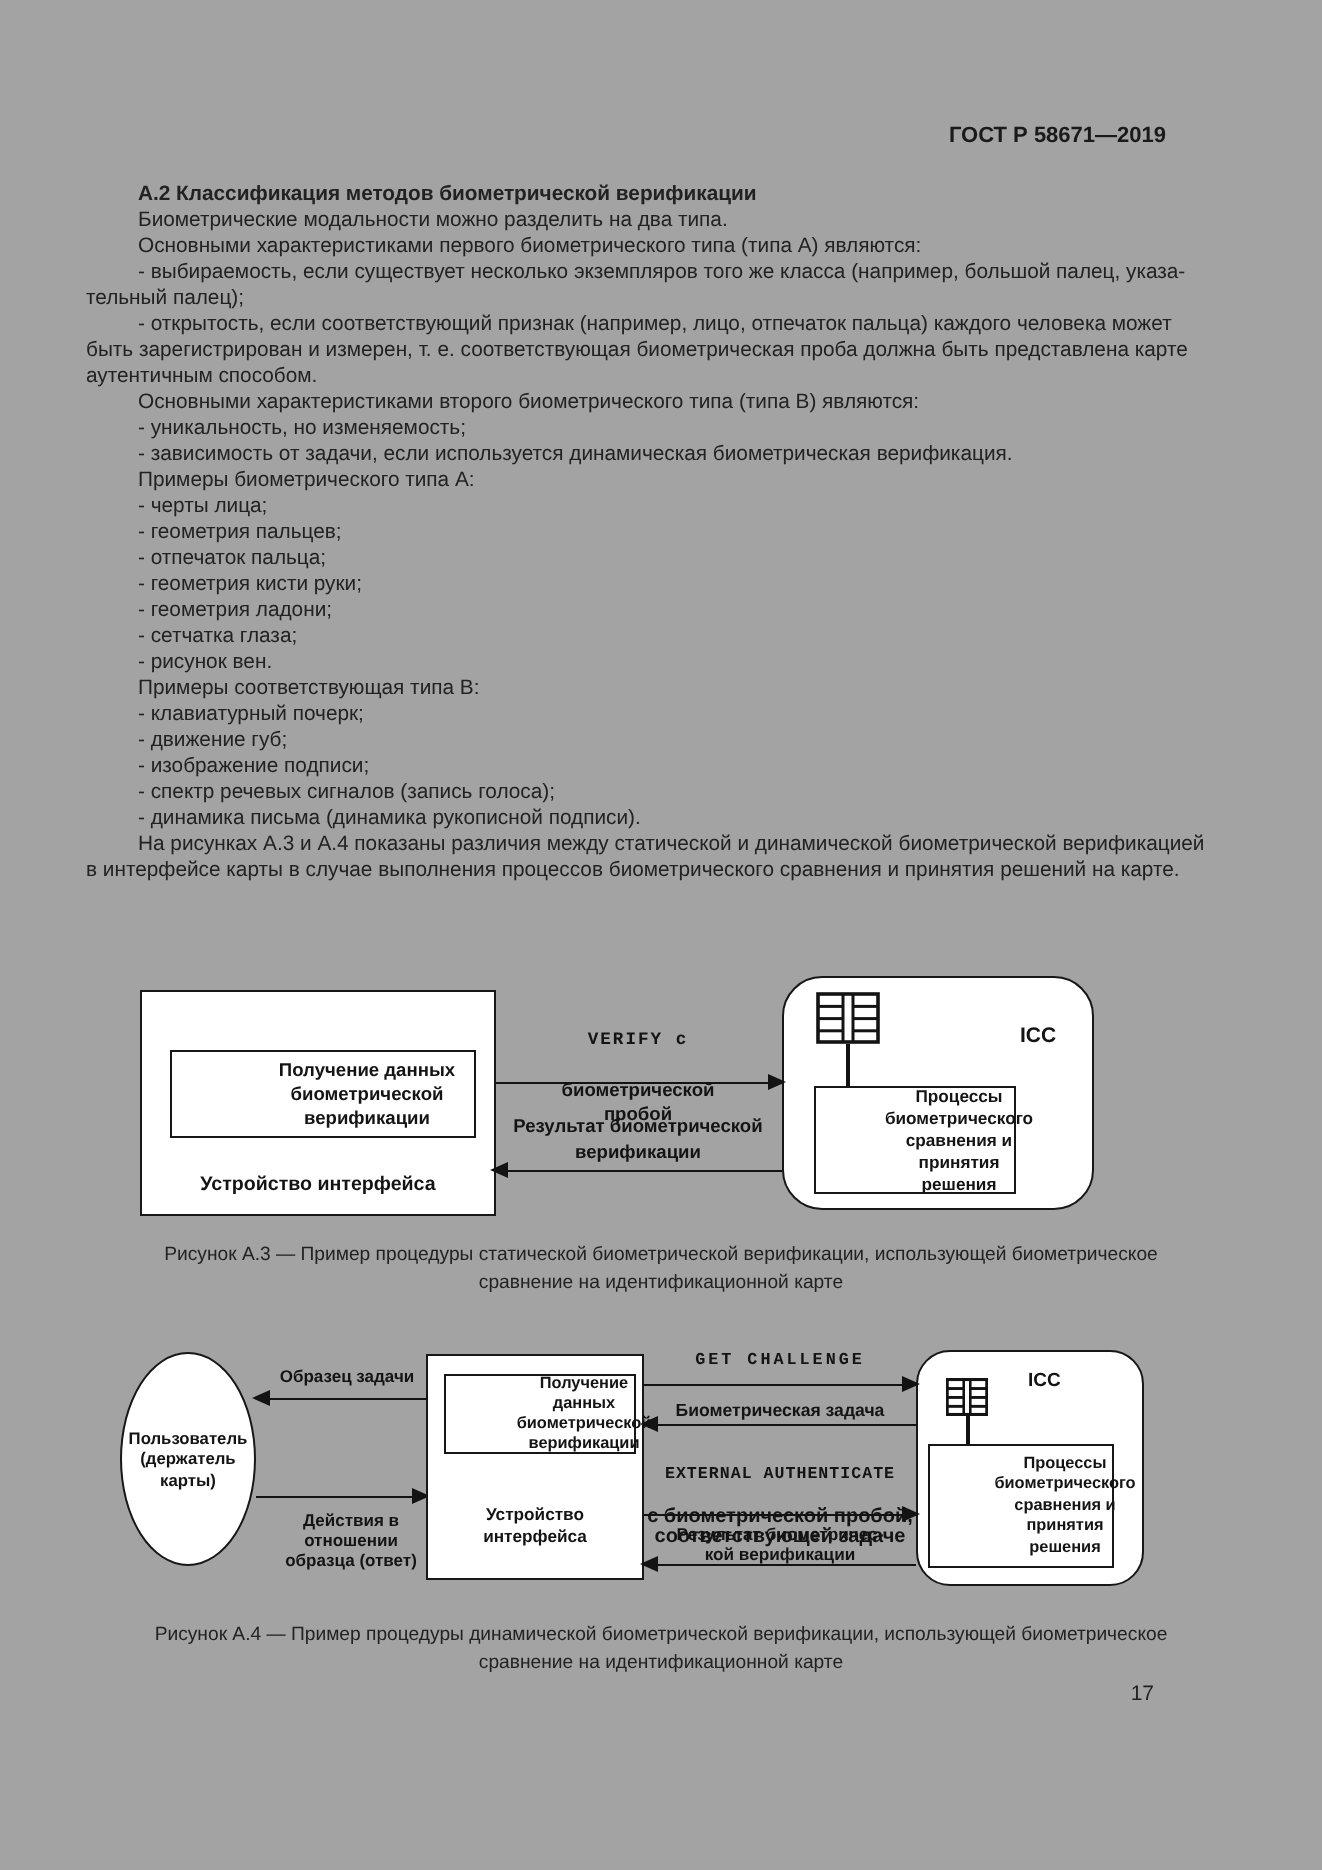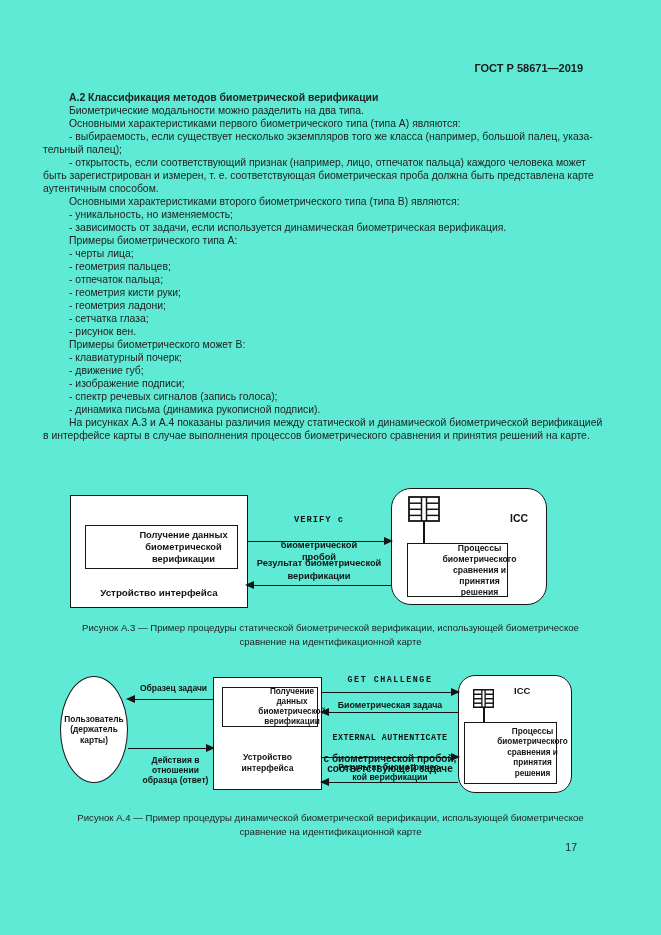--- a/index.html
+++ b/index.html
@@ -1,18 +1,18 @@
 <!DOCTYPE html>
 <html><head>
 <meta charset="utf-8">
 <style>
   * { margin:0; padding:0; box-sizing:border-box; }
   html,body { background:#fff; }
   .page {
-    position:relative; width:661px; height:935px; background:#5eead4;
+    position:relative; width:661px; height:935px; background:#a3a3a3;
     font-family:"Liberation Sans", sans-serif; color:#1e1e1e; overflow:hidden;
   }
   
   .doc-header {
     position:absolute; top:62px; left:43px; width:540px;
     text-align:right; font-size:11px; font-weight:bold; color:#1a1a1a;
   }
   
   .body-text { position:absolute; top:91px; left:43px; width:574px; }
   .body-text .line { font-size:10.4px; line-height:13px; white-space:nowrap; color:#222; }
@@ -62,21 +62,21 @@
       <div class="line ind">-  уникальность, но изменяемость;</div>
       <div class="line ind">-  зависимость от задачи, если используется динамическая биометрическая верификация.</div>
       <div class="line ind">Примеры биометрического типа А:</div>
       <div class="line ind">-  черты лица;</div>
       <div class="line ind">-  геометрия пальцев;</div>
       <div class="line ind">-  отпечаток пальца;</div>
       <div class="line ind">-  геометрия кисти руки;</div>
       <div class="line ind">-  геометрия ладони;</div>
       <div class="line ind">-  сетчатка глаза;</div>
       <div class="line ind">-  рисунок вен.</div>
-      <div class="line ind">Примеры биометрического может В:</div>
+      <div class="line ind">Примеры соответствующая типа В:</div>
       <div class="line ind">-  клавиатурный почерк;</div>
       <div class="line ind">-  движение губ;</div>
       <div class="line ind">-  изображение подписи;</div>
       <div class="line ind">-  спектр речевых сигналов (запись голоса);</div>
       <div class="line ind">-  динамика письма (динамика рукописной подписи).</div>
       <div class="line ind">На рисунках А.3 и А.4 показаны различия между статической и динамической биометрической верификацией</div>
       <div class="line">в интерфейсе карты в случае выполнения процессов биометрического сравнения и принятия решений на карте.</div>
     </div>
 
   <div class="fig" style="top:488px; height:130px;">

